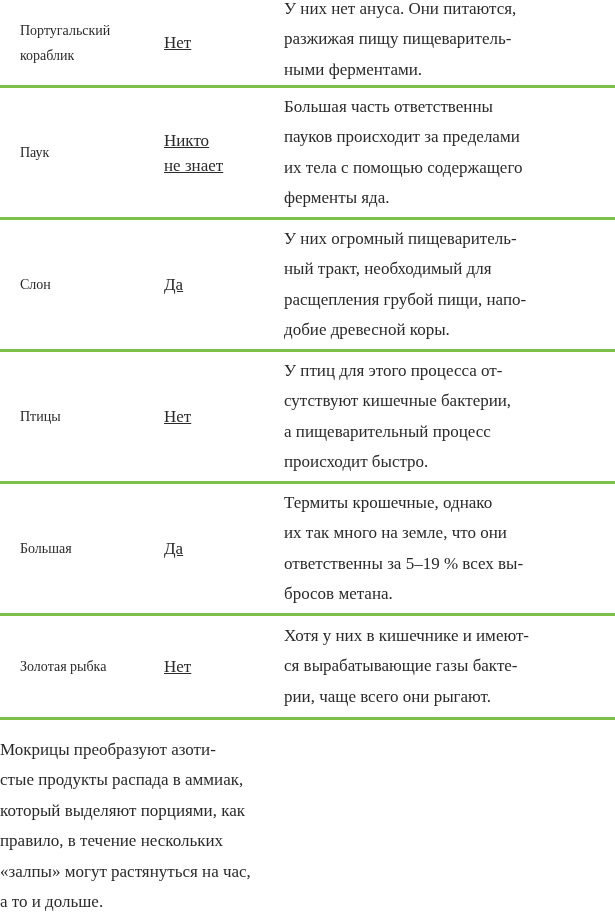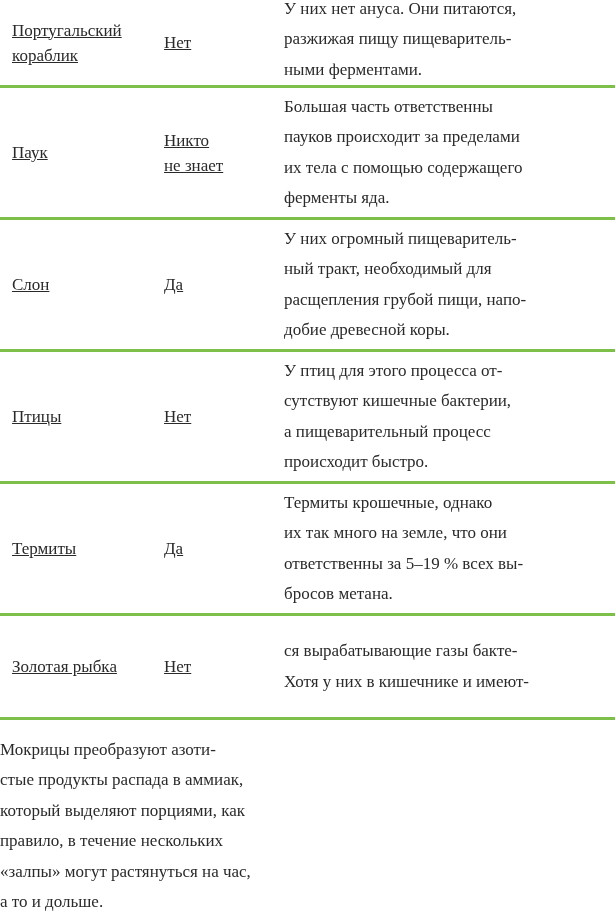--- a/index.html
+++ b/index.html
@@ -8,21 +8,21 @@
       font-family: "Liberation Serif", "DejaVu Serif", serif;
       color: #2a2a2a;
     }
     .table { width: 615px; }
     .row {
       display: flex; align-items: center;
       border-bottom: 3px solid #7cc04a;
       box-sizing: border-box;
     }
     .row.last { border-bottom: none; }
-    .col-name { width: 164px; padding-left: 12px; box-sizing: border-box; font-size: 17px; line-height: 25px; text-decoration: underline; }
+    .col-name { width: 164px; padding-left: 20px; box-sizing: border-box; font-size: 14px; line-height: 25px; }
     .col-ans { width: 120px; font-size: 17px; line-height: 25px; text-decoration: underline; }
     .col-desc { flex: 1; font-size: 17px; line-height: 30.5px; padding-right: 4px; }
     .col-desc .line { display: block; white-space: nowrap; }
   </style>
 </head>
 <body>
 
 <div class="table">
 
   <div class="row" style="height:88px;">
@@ -81,43 +81,44 @@
     <div class="col-desc">
       <span class="line">У птиц для этого процесса от-</span>
       <span class="line">сутствуют кишечные бактерии,</span>
       <span class="line">а пищеварительный процесс</span>
       <span class="line">происходит быстро.</span>
     </div>
   </div>
 
   <div class="row" style="height:132px;">
     <div class="col-name">
-      <span style="display:block">Термиты</span>
+      <span style="display:block">Большая</span>
     </div>
     <div class="col-ans">
       <span style="display:block">Да</span>
     </div>
     <div class="col-desc">
       <span class="line">Термиты крошечные, однако</span>
       <span class="line">их так много на земле, что они</span>
       <span class="line">ответственны за 5–19 % всех вы-</span>
       <span class="line">бросов метана.</span>
     </div>
   </div>
 
   <div class="row" style="height:104px;">
     <div class="col-name">
       <span style="display:block">Золотая рыбка</span>
     </div>
     <div class="col-ans">
       <span style="display:block">Нет</span>
     </div>
     <div class="col-desc">
+      <span class="line">Хотя у них в кишечнике и имеют-</span>
       <span class="line">ся вырабатывающие газы бакте-</span>
-      <span class="line">Хотя у них в кишечнике и имеют-</span>
+      <span class="line">рии, чаще всего они рыгают.</span>
     </div>
   </div>
 
   <div class="row last" style="height:198px;">
     <div class="col-desc" style="margin-top:14px;">
       <span class="line">Мокрицы преобразуют азоти-</span>
       <span class="line">стые продукты распада в аммиак,</span>
       <span class="line">который выделяют порциями, как</span>
       <span class="line">правило, в течение нескольких</span>
       <span class="line">«залпы» могут растянуться на час,</span>

